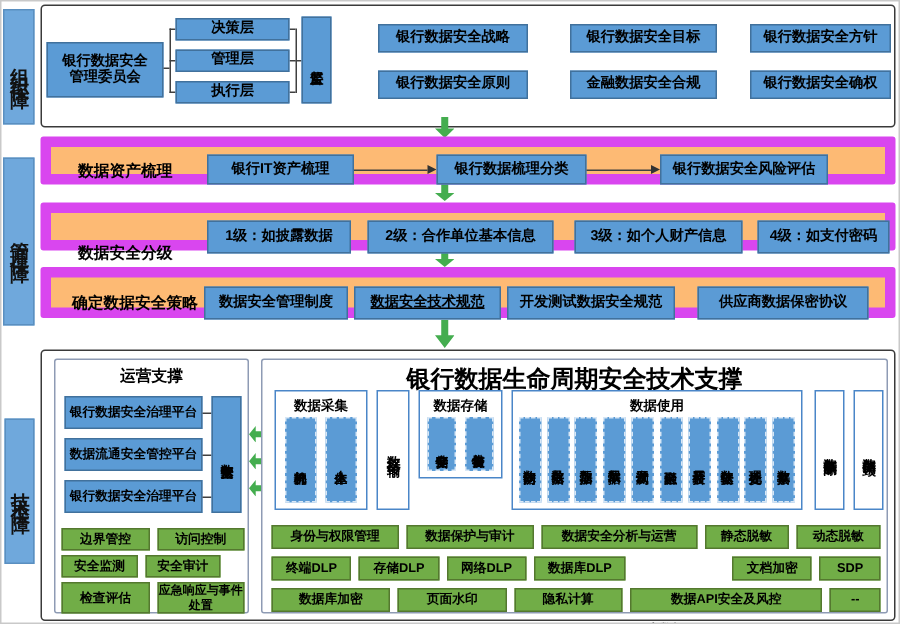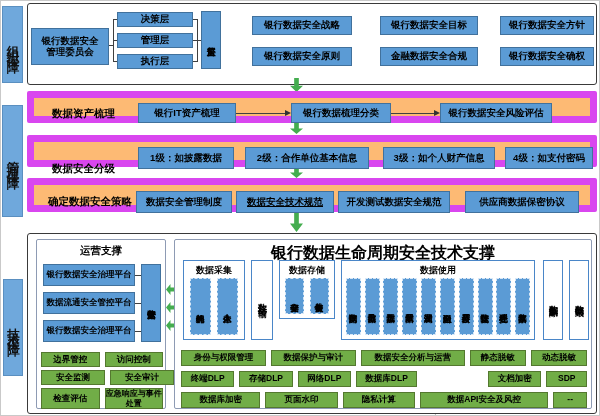--- a/index.html
+++ b/index.html
@@ -110,21 +110,21 @@
       <div class="bluebox" style="left:6px;top:52px;width:92px;height:22px;font-size:8.5px;">数据流通安全管控平台</div>
       <div class="bluebox" style="left:6px;top:80px;width:92px;height:22px;font-size:8.5px;">银行数据安全治理平台</div>
       <div class="ln" style="left:98px;top:35px;width:6px;height:1px;"></div>
       <div class="ln" style="left:98px;top:63px;width:6px;height:1px;"></div>
       <div class="ln" style="left:98px;top:91px;width:6px;height:1px;"></div>
       <div class="bluebox vtext" style="left:104px;top:24px;width:20px;height:78px;font-size:8.5px;">数据安全运营</div>
       <div class="toolrow" style="left:4px;top:112px;width:122px;height:15px;">
         <div class="greenbox">边界管控</div>
         <div class="greenbox">访问控制</div>
       </div>
-      <div class="toolrow" style="left:4px;top:130px;width:133px;height:15px;">
+      <div class="toolrow" style="left:4px;top:130px;width:106px;height:15px;">
         <div class="greenbox">安全监测</div>
         <div class="greenbox">安全审计</div>
       </div>
       <div class="toolrow" style="left:4px;top:148px;width:122px;height:21px;">
         <div class="greenbox">检查评估</div>
         <div class="greenbox" style="font-size:8px;">应急响应与事件处置</div>
       </div>
     </div>
 
     <div class="dblarrow" style="left:138px;top:50px;width:16px;height:11px;"></div>

